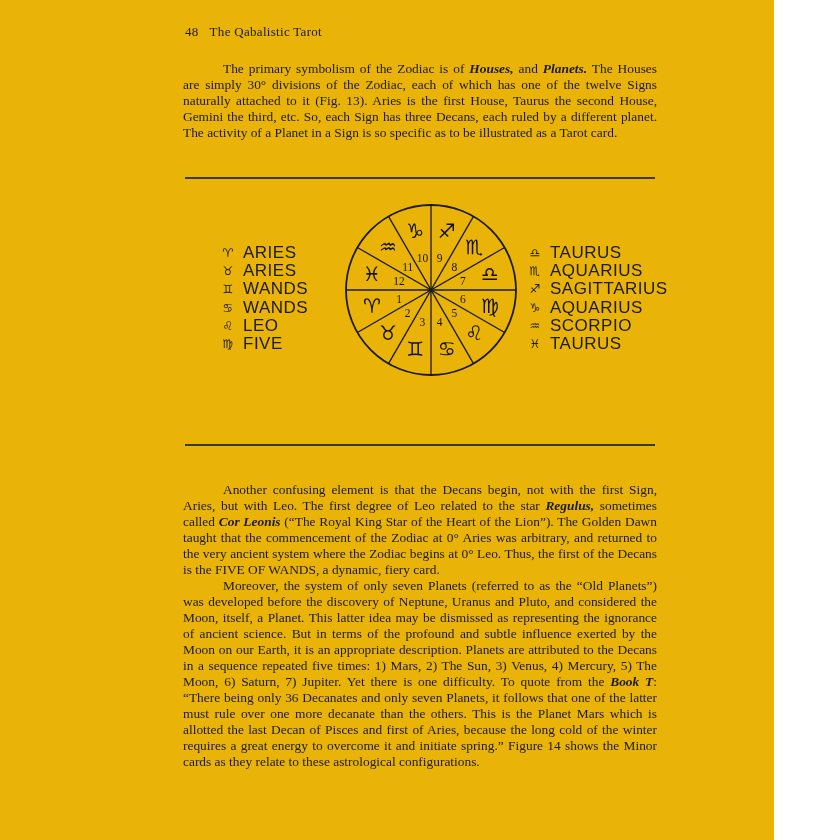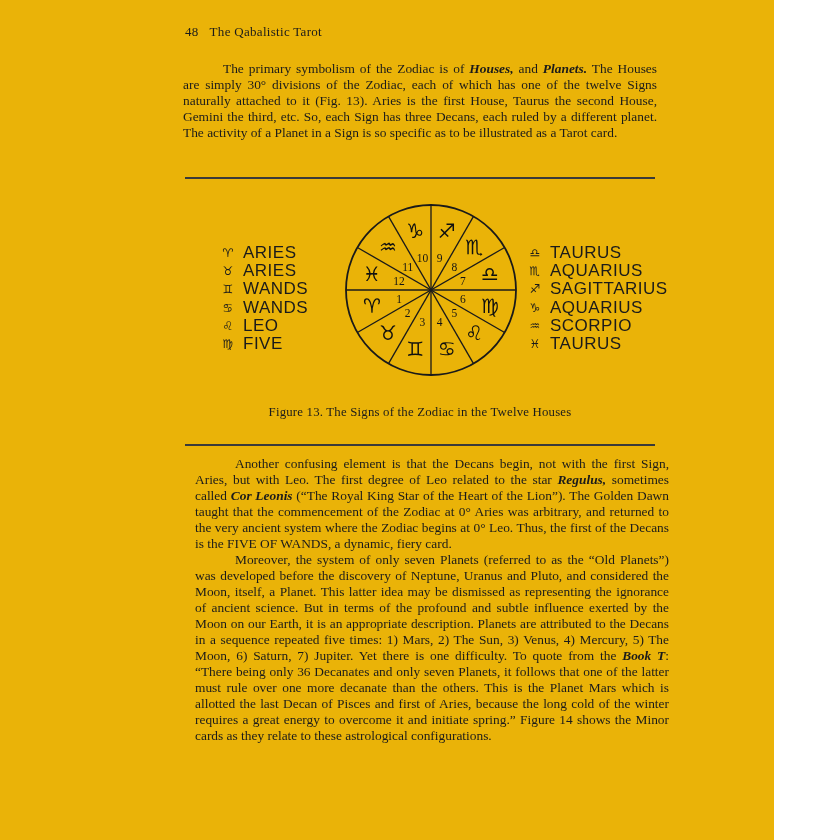--- a/index.html
+++ b/index.html
@@ -5,21 +5,21 @@
   html,body { margin:0; padding:0; background:#ffffff; }
   .page {
     position:relative; width:774px; height:840px; background:#eab308;
     font-family:"Liberation Serif", serif; color:#1b1b1b; overflow:hidden;
   }
   .running-head { position:absolute; left:185px; top:24px; font-size:13px; letter-spacing:0.3px; }
   .running-head .pgnum { margin-right:11px; }
   .body-text { position:absolute; left:183px; width:474px; text-align:justify; font-size:13.4px; line-height:16px; }
   .body-text p { margin:0; text-indent:40px; }
   #para1-wrap { top:61px; }
-  #body2 { top:456px;margin-left:12px; }
+  #body2 { top:482px; }
   .it { font-style:italic;font-weight:bold; }
   .rule { position:absolute; left:185px; width:470px; height:2px; background:#3a3a3a; }
   #rule-top { top:177px; }
   #rule-bottom { top:444px; }
   .sign-list { position:absolute; font-family:"Liberation Sans", sans-serif; }
   #left-list { left:219px; top:244px; }
   #right-list { left:526px; top:244px; }
   .sign-row { display:flex; align-items:center; height:18.2px; }
   .sg { width:18px; text-align:center; font-family:"DejaVu Sans", sans-serif; font-size:12px; margin-right:6px; color:#1b1b1b; }
   .sn { font-size:17px; letter-spacing:0.5px; color:#1b1b1b; }
@@ -124,21 +124,20 @@
       <div class="sign-row">
         <span class="sg">♒</span>
         <span class="sn">SCORPIO</span>
       </div>
       <div class="sign-row">
         <span class="sg">♓</span>
         <span class="sn">TAURUS</span>
       </div>
     </div>
 
-  <div class="caption">Figure 13. The Signs of the Zodiac in the Twelve Houses</div>
 
   <div class="rule" id="rule-bottom"></div>
 
   <div class="body-text" id="body2">
     <p id="para2"><span>Another confusing element is that the Decans begin, not with the first Sign, Aries, but with Leo. The first degree of Leo related to the star </span><span class="it">Regulus,</span><span> sometimes called </span><span class="it">Cor Leonis</span><span> (“The Royal King Star of the Heart of the Lion”). The Golden Dawn taught that the commencement of the Zodiac at 0° Aries was arbitrary, and returned to the very ancient system where the Zodiac begins at 0° Leo. Thus, the first of the Decans is the FIVE OF WANDS, a dynamic, fiery card.</span></p>
     <p id="para3"><span>Moreover, the system of only seven Planets (referred to as the “Old Planets”) was developed before the discovery of Neptune, Uranus and Pluto, and considered the Moon, itself, a Planet. This latter idea may be dismissed as representing the ignorance of ancient science. But in terms of the profound and subtle influence exerted by the Moon on our Earth, it is an appropriate description. Planets are attributed to the Decans in a sequence repeated five times: 1) Mars, 2) The Sun, 3) Venus, 4) Mercury, 5) The Moon, 6) Saturn, 7) Jupiter. Yet there is one difficulty. To quote from the </span><span class="it">Book T</span><span>: “There being only 36 Decanates and only seven Planets, it follows that one of the latter must rule over one more decanate than the others. This is the Planet Mars which is allotted the last Decan of Pisces and first of Aries, because the long cold of the winter requires a great energy to overcome it and initiate spring.” Figure 14 shows the Minor cards as they relate to these astrological configurations.</span></p>
   </div>
 
 </div>
 

